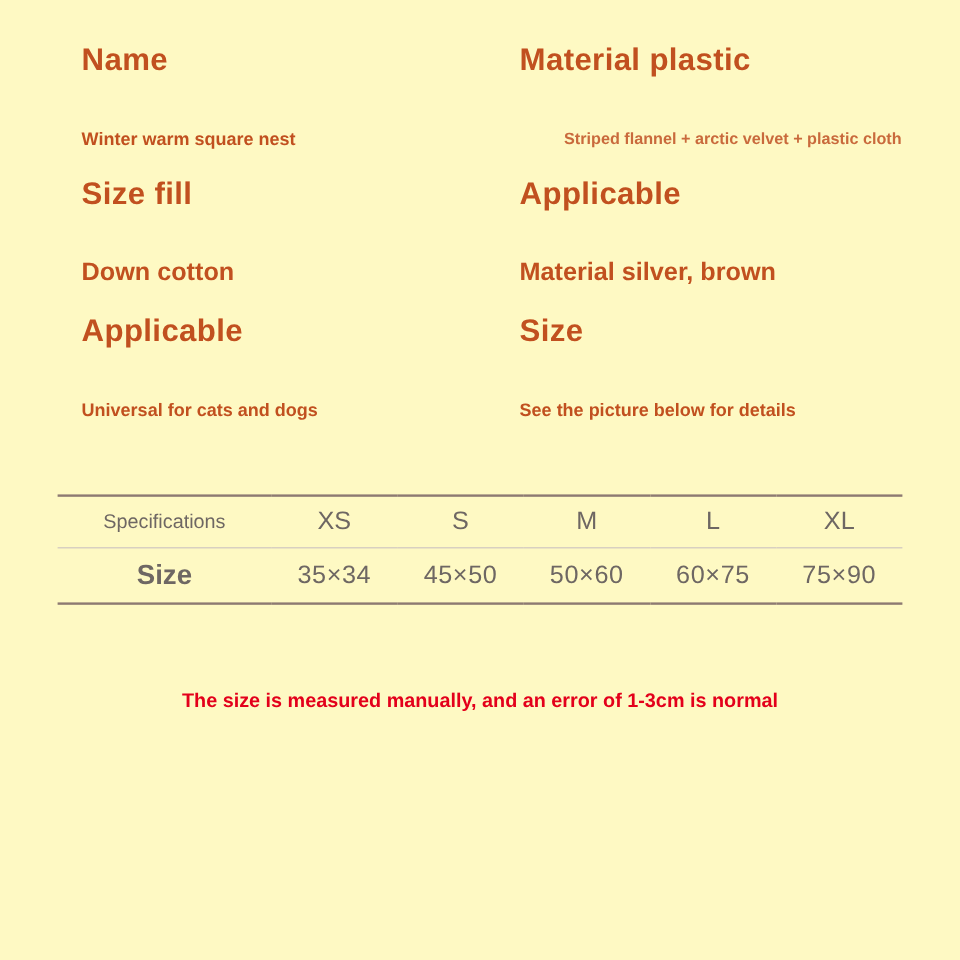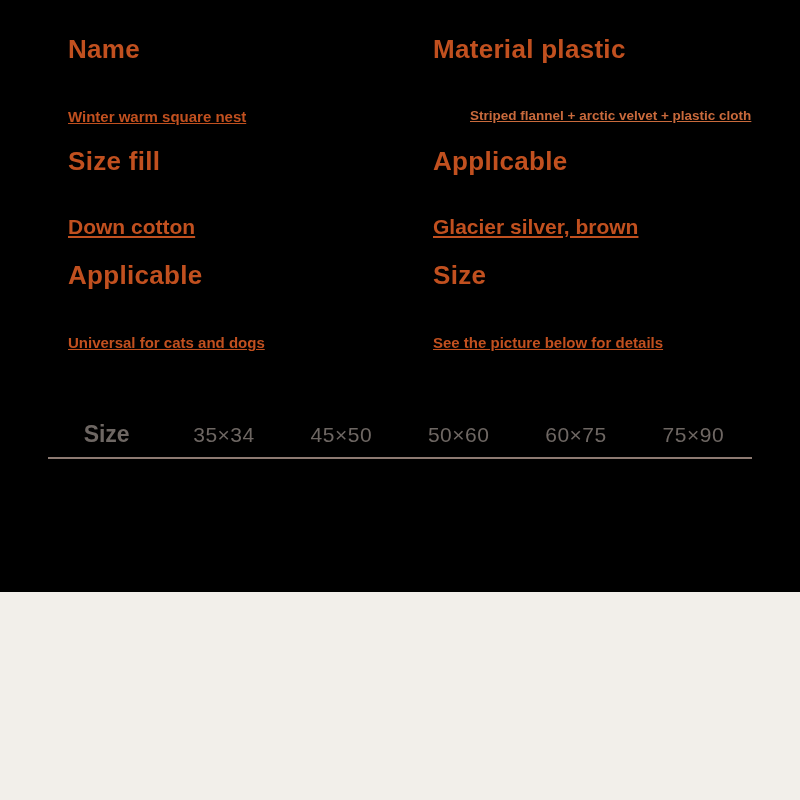--- a/index.html
+++ b/index.html
@@ -9,22 +9,22 @@
   body {
     width: 800px;
     height: 800px;
     background: #f2efea;
     font-family: "Liberation Sans", sans-serif;
     overflow: hidden;
   }
   #page {
     position: relative;
     width: 800px;
-    height: 592px;
-    background: #000000;
+    height: 800px;
+    background: #fef9c3;
   }
 
   .spec-grid {
     position: absolute;
     top: 10px;
     left: 0;
     width: 800px;
     height: 360px;
   }
 
@@ -36,21 +36,20 @@
     font-weight: bold;
     color: #c1501f;
     letter-spacing: 0.3px;
     white-space: nowrap;
   }
   .value {
     font-size: 15px;
     font-weight: bold;
     color: #c1501f;
     white-space: nowrap;
-    text-decoration: underline;
   }
   .value.small {
     font-size: 13.5px;
     color: #c96a3c;
     margin-left: 37px;
   }
   .value.big {
     font-size: 21px;
     font-weight: bold;
     color: #c1501f;
@@ -141,37 +140,46 @@
 
       <div class="heading r3h">Applicable</div>
       <div class="value r3v">Universal for cats and dogs</div>
     </div>
 
     <div class="col-right">
       <div class="heading r1h">Material plastic</div>
       <div class="value small r1v">Striped flannel + arctic velvet + plastic cloth</div>
 
       <div class="heading r2h">Applicable</div>
-      <div class="value big r2v">Glacier silver, brown</div>
+      <div class="value big r2v">Material silver, brown</div>
 
       <div class="heading r3h">Size</div>
       <div class="value r3v">See the picture below for details</div>
     </div>
 
   </div>
 
   <div class="table-wrap">
     <table class="size-table">
       <tbody>
+          <tr class="header-row">
+        <td class="lbl-spec">Specifications</td>
+        <td class="hdr-cell">XS</td>
+        <td class="hdr-cell">S</td>
+        <td class="hdr-cell">M</td>
+        <td class="hdr-cell">L</td>
+        <td class="hdr-cell">XL</td>
+      </tr>
       <tr class="data-row">
         <td class="lbl-size">Size</td>
         <td class="val-cell">35×34</td>
         <td class="val-cell">45×50</td>
         <td class="val-cell">50×60</td>
         <td class="val-cell">60×75</td>
         <td class="val-cell">75×90</td>
       </tr>
     </tbody>
       </table>
   </div>
 
+  <div class="note">The size is measured manually, and an error of 1-3cm is normal</div>
 
 </div>
 
 </body></html>

